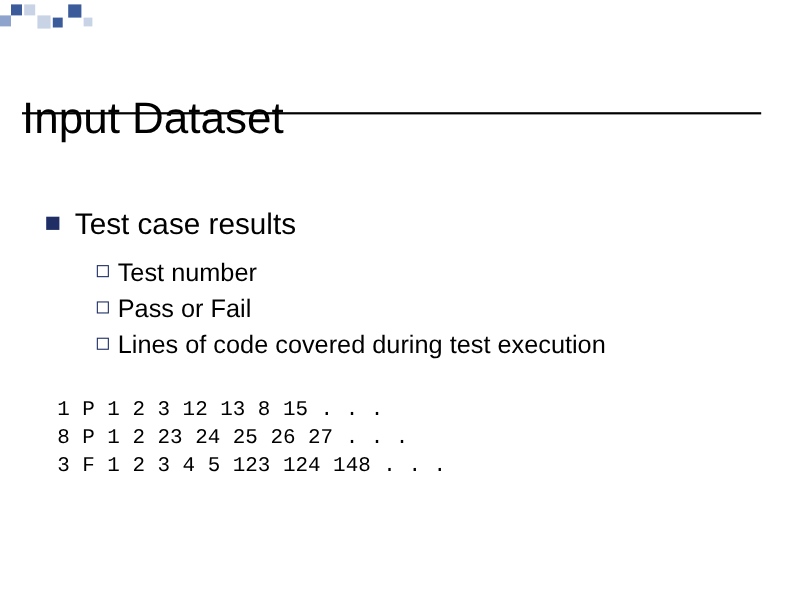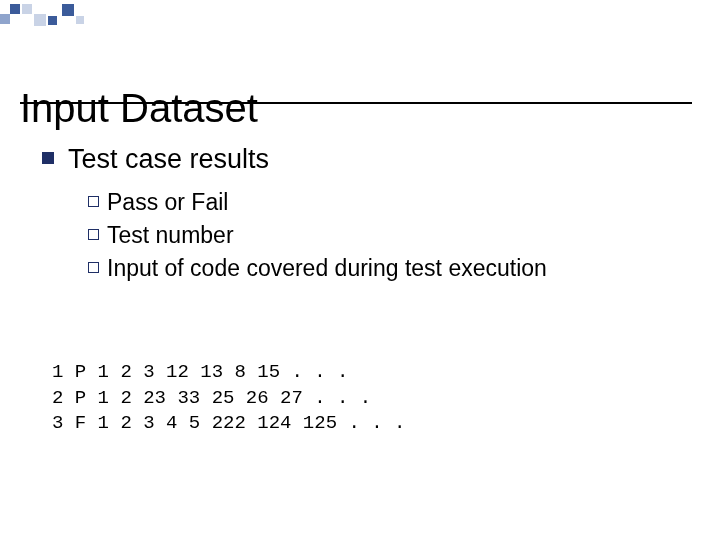--- a/index.html
+++ b/index.html
@@ -45,20 +45,21 @@
     .content {
       position: absolute;
       top: 144px;
       left: 42px;
       right: 30px;
     }
     .li-1 {
       display: flex;
       align-items: flex-start;
       margin-bottom: 14px;
+      margin-top: 45px;
     }
     .bullet-sq {
       width: 12px;
       height: 12px;
       background: #1f2f66;
       margin-top: 8px;
       margin-right: 14px;
       flex-shrink: 0;
     }
     .li-1-text {
@@ -112,28 +113,28 @@
 <div class="underline"></div>
 
 <div class="content">
   <div class="li-1">
     <span class="bullet-sq"></span>
     <span class="li-1-text">Test case results</span>
   </div>
   <div class="sub">
     <div class="li-2">
       <span class="bullet-hollow"></span>
+      <span class="li-2-text">Test number</span>
+    </div>
+    <div class="li-2">
+      <span class="bullet-hollow"></span>
       <span class="li-2-text">Pass or Fail</span>
     </div>
     <div class="li-2">
       <span class="bullet-hollow"></span>
-      <span class="li-2-text">Test number</span>
-    </div>
-    <div class="li-2">
-      <span class="bullet-hollow"></span>
-      <span class="li-2-text">Input of code covered during test execution</span>
+      <span class="li-2-text">Lines of code covered during test execution</span>
     </div>
   </div>
 </div>
 
 <div class="data-block"><span>1 P 1 2 3 12 13 8 15 . . .</span>
-<span>2 P 1 2 23 33 25 26 27 . . .</span>
-<span>3 F 1 2 3 4 5 222 124 125 . . .</span></div>
+<span>8 P 1 2 23 24 25 26 27 . . .</span>
+<span>3 F 1 2 3 4 5 123 124 148 . . .</span></div>
 
 </body></html>

